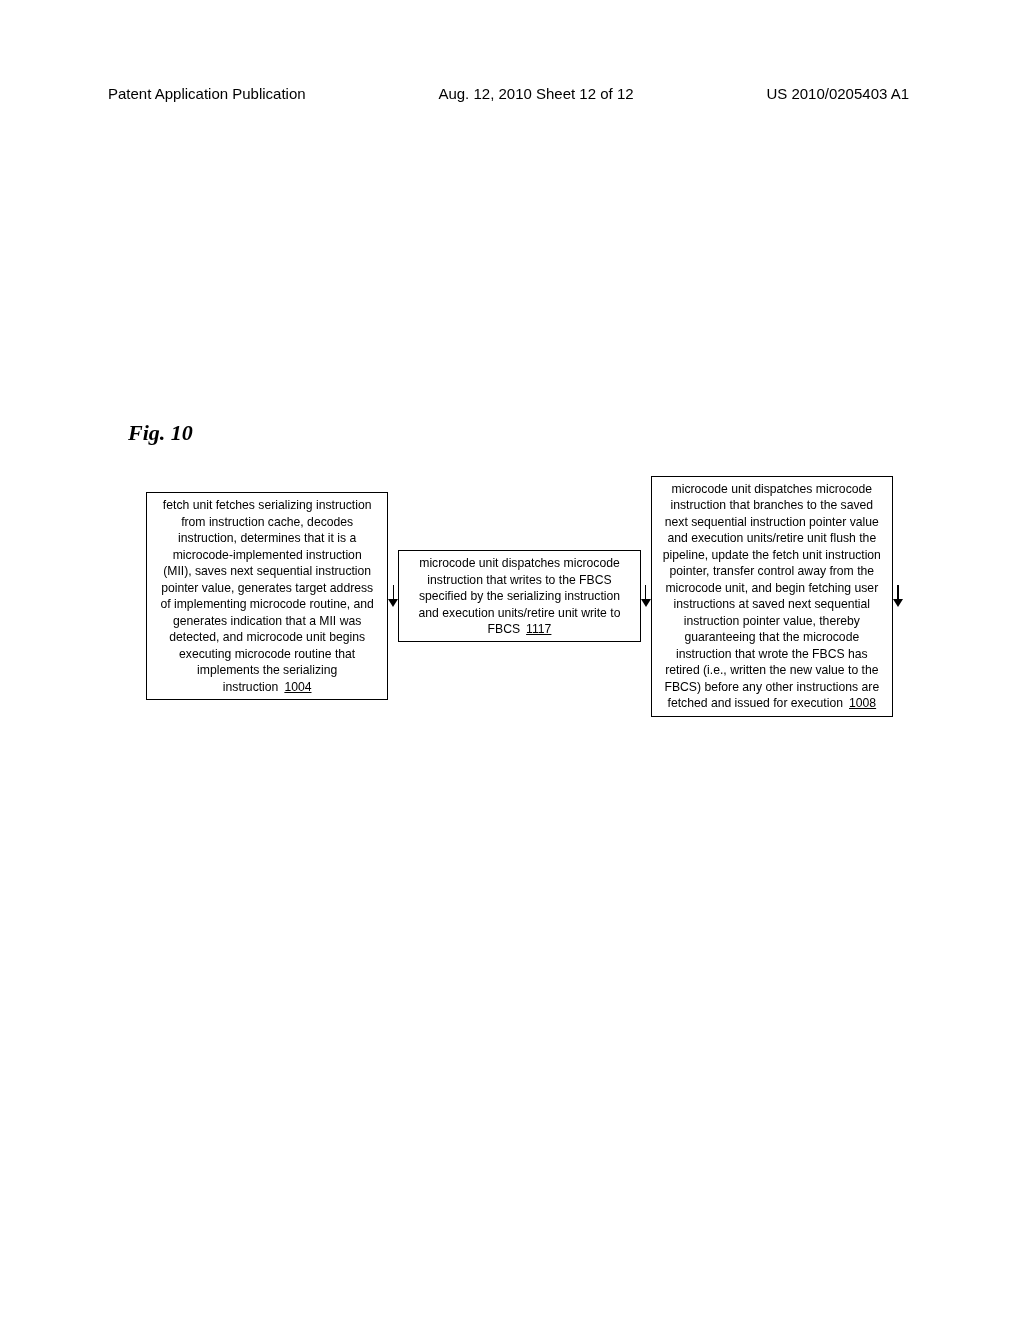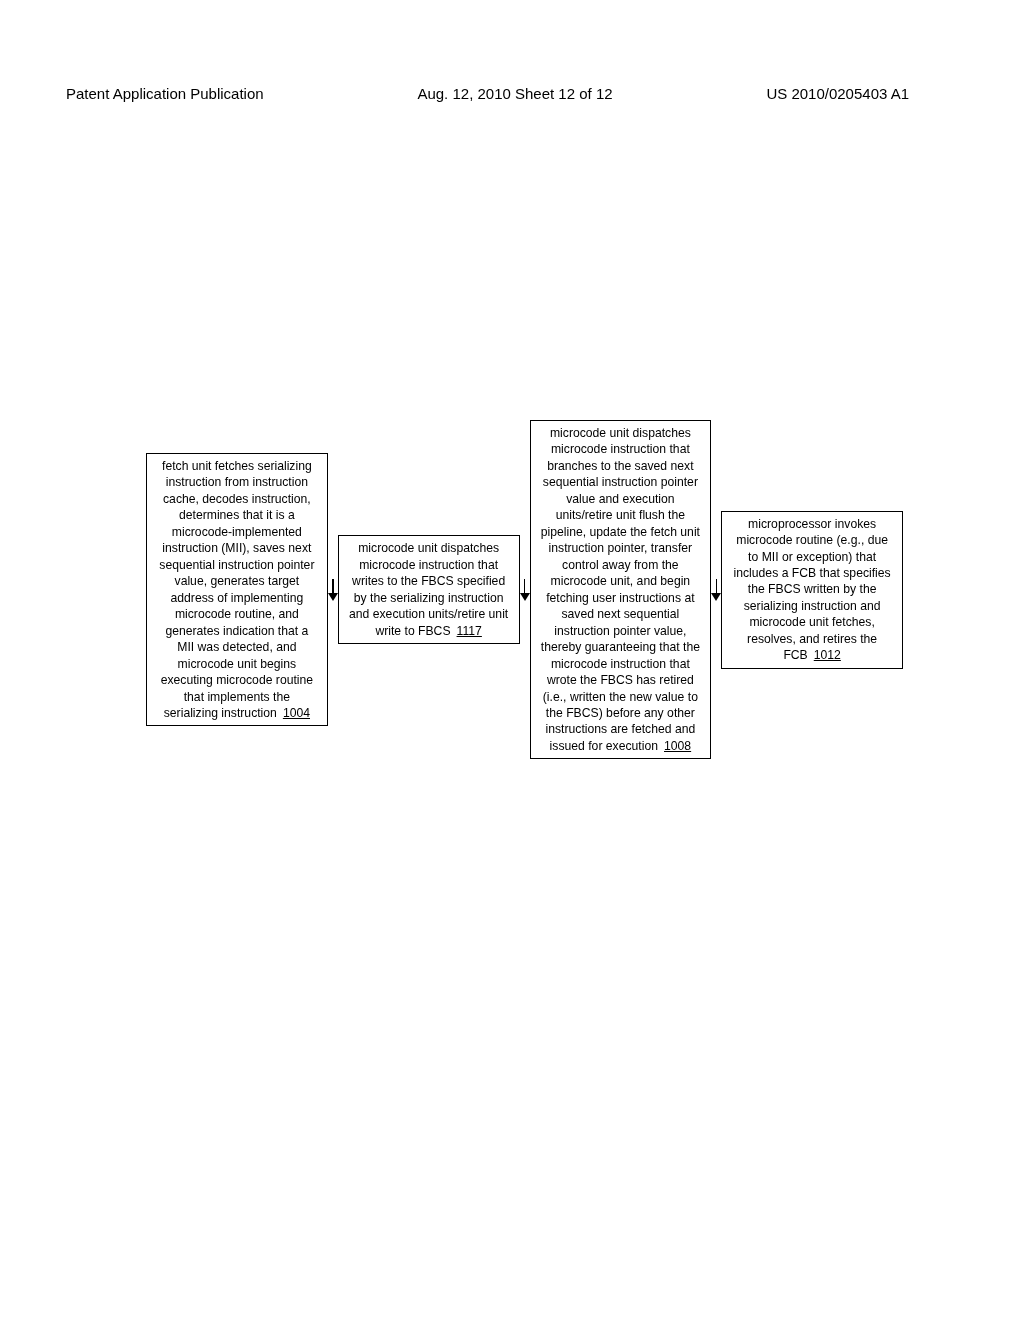--- a/index.html
+++ b/index.html
@@ -12,21 +12,21 @@
       height: 1320px;
       background: white;
       font-family: Arial, Helvetica, sans-serif;
       position: relative;
     }
     .page-header {
       position: absolute;
       top: 85px;
       left: 0;
       width: 100%;
-      padding: 0 115px 0 66px;
+      padding: 0 115px 0 108px;
       display: flex;
       justify-content: space-between;
       font-size: 15px;
     }
     .header-left {
       font-weight: normal;
     }
     .header-center {
     }
     .header-right {
@@ -83,20 +83,21 @@
 </head>
 <body>
 
 <div class="page-header">
   <span class="header-left">Patent Application Publication</span>
   <span class="header-center">Aug. 12, 2010  Sheet 12 of 12</span>
   <span class="header-right">US 2010/0205403 A1</span>
 </div>
 
 <div class="content-area">
+  <div class="fig-label">Fig. 10</div>
 
   <div class="flowchart">
 
     <div class="box">
       <span>fetch unit fetches serializing instruction from instruction cache, decodes instruction, determines that it is a microcode-implemented instruction (MII), saves next sequential instruction pointer value, generates target address of implementing microcode routine, and generates indication that a MII was detected, and microcode unit begins executing microcode routine that implements the serializing instruction</span><span class="ref-num">1004</span>
     </div>
 
     <div class="arrow">
       <div class="arrow-line"></div>
       <div class="arrow-head"></div>
@@ -113,18 +114,15 @@
 
     <div class="box">
       <span>microcode unit dispatches microcode instruction that branches to the saved next sequential instruction pointer value and execution units/retire unit flush the pipeline, update the fetch unit instruction pointer, transfer control away from the microcode unit, and begin fetching user instructions at saved next sequential instruction pointer value, thereby guaranteeing that the microcode instruction that wrote the FBCS has retired (i.e., written the new value to the FBCS) before any other instructions are fetched and issued for execution</span><span class="ref-num">1008</span>
     </div>
 
     <div class="arrow">
       <div class="arrow-line"></div>
       <div class="arrow-head"></div>
     </div>
 
-    <div class="box">
-      <span>microprocessor invokes microcode routine (e.g., due to MII or exception) that includes a FCB that specifies the FBCS written by the serializing instruction and microcode unit fetches, resolves, and retires the FCB</span><span class="ref-num">1012</span>
-    </div>
 
   </div>
 </div>
 
 </body></html>

